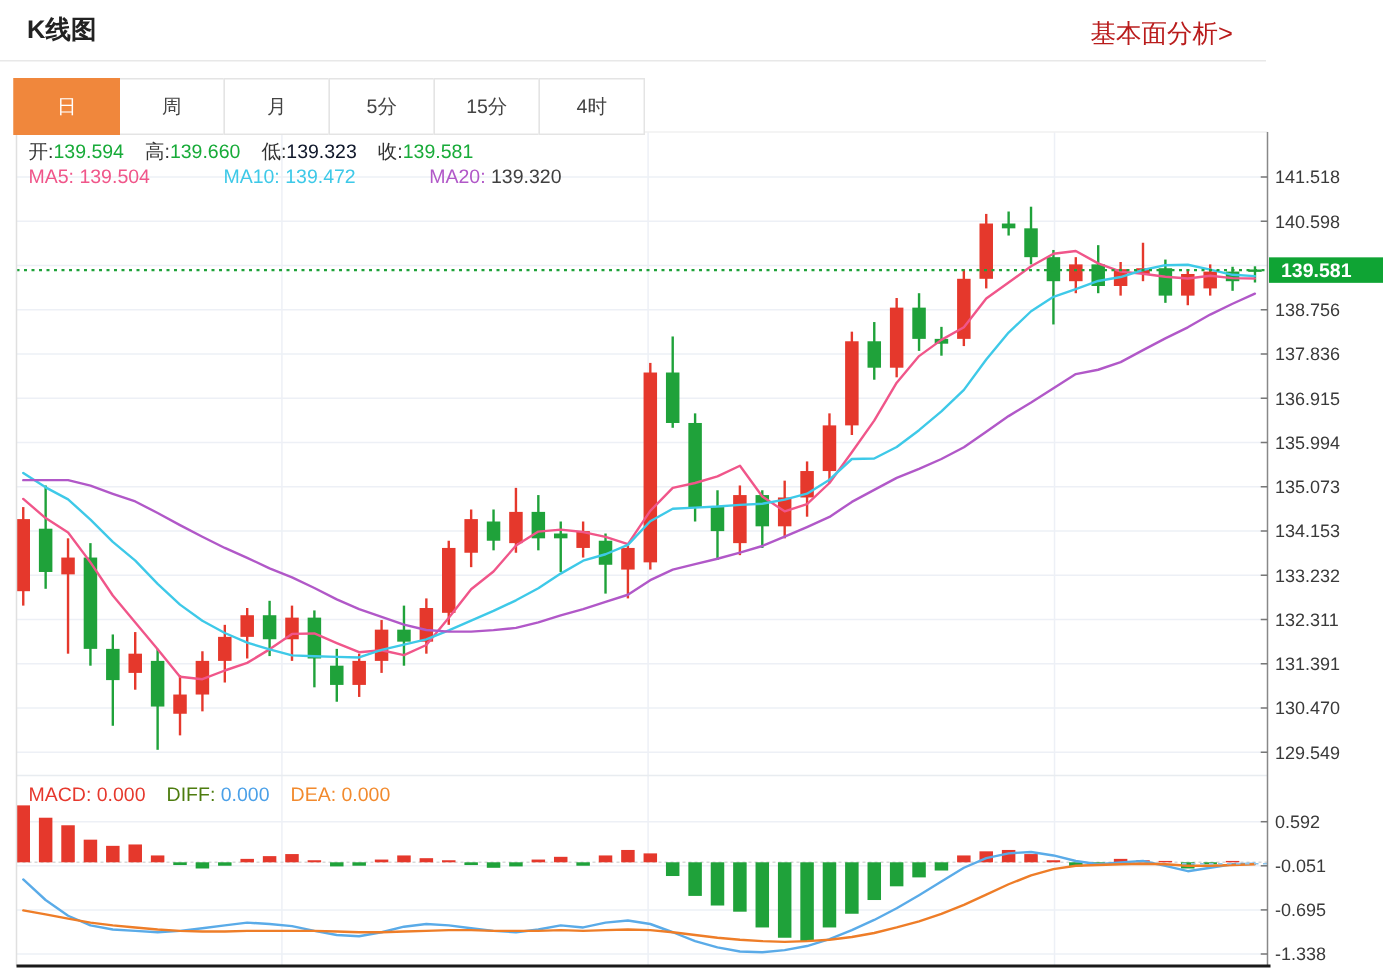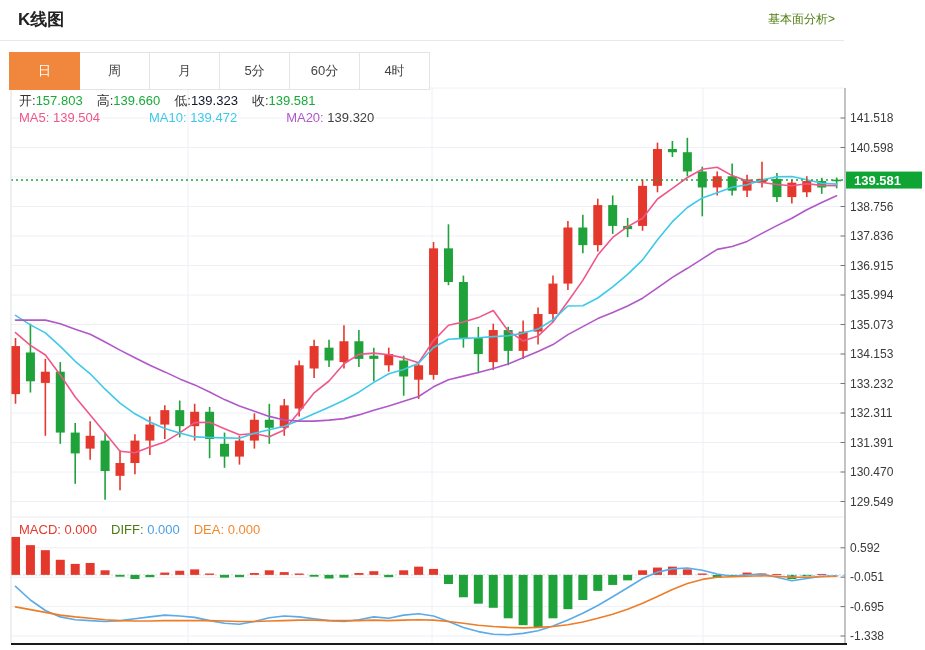--- a/index.html
+++ b/index.html
@@ -1,21 +1,21 @@
 <!DOCTYPE html>
 <html><head>
 <meta charset="utf-8">
 <style>
   html,body{margin:0;padding:0;}
   body{width:925px;height:650px;position:relative;background:#fff;overflow:hidden;
        font-family:"Liberation Sans",sans-serif;}
   .header{position:absolute;top:0;left:0;width:844px;height:40px;background:#fff;
           border-bottom:1px solid #e8e8e8;}
   .title{position:absolute;left:18px;top:8px;font-size:17px;font-weight:bold;color:#222;}
-  .fund-link{position:absolute;right:9px;top:11px;font-size:12px;color:#4d7c0f;cursor:pointer;text-decoration:none;}
+  .fund-link{position:absolute;right:22px;top:11px;font-size:17px;color:#b91c1c;cursor:pointer;text-decoration:none;}
   .tabs{position:absolute;left:10px;top:52px;display:flex;z-index:5;}
   .tab{box-sizing:border-box;width:71px;height:38px;line-height:36px;text-align:center;
        font-size:13px;color:#444;background:#fff;border:1px solid #e4e4e4;margin-left:-1px;cursor:pointer;}
   .tab.selected{background:#f0873c;border-color:#f0873c;color:#fff;z-index:2;}
   #chart{position:absolute;left:0;top:0;}
   .readout{position:absolute;left:19px;font-size:13px;display:flex;white-space:nowrap;z-index:4;}
   #ohlc-row{top:92px;}
   #ma-row{top:110px;gap:35px;}
   #macd-row{top:522px;}
   .ro-item{margin-right:14px;}
@@ -27,21 +27,21 @@
 <div class="header">
   <span class="title">K线图</span>
   <a class="fund-link">基本面分析&gt;</a>
 </div>
 
 <div class="tabs" id="tabs">
     <div class="tab selected">日</div>
     <div class="tab">周</div>
     <div class="tab">月</div>
     <div class="tab">5分</div>
-    <div class="tab">60分</div>
+    <div class="tab">15分</div>
     <div class="tab">4时</div>
   </div>
 
 <svg id="chart" width="925" height="650">
     <line x1="187.94150000000002" y1="88" x2="187.94150000000002" y2="644" stroke="#edf0f6" stroke-width="1"></line>
     <line x1="432.04699999999997" y1="88" x2="432.04699999999997" y2="644" stroke="#edf0f6" stroke-width="1"></line>
     <line x1="703.0264999999999" y1="88" x2="703.0264999999999" y2="644" stroke="#edf0f6" stroke-width="1"></line>
     <line x1="11" y1="118" x2="845" y2="118" stroke="#edf0f6"></line>
     <line x1="11" y1="147.5" x2="845" y2="147.5" stroke="#edf0f6"></line>
     <line x1="11" y1="177" x2="845" y2="177" stroke="#edf0f6"></line>
@@ -272,21 +272,21 @@
     <text x="850" y="581.4" font-size="12" fill="#3a3a3a" font-family="&quot;Liberation Sans&quot;,sans-serif">-0.051</text>
     <line x1="840.5" y1="606.5999999999999" x2="845" y2="606.5999999999999" stroke="#777"></line>
     <text x="850" y="610.8" font-size="12" fill="#3a3a3a" font-family="&quot;Liberation Sans&quot;,sans-serif">-0.695</text>
     <line x1="840.5" y1="636" x2="845" y2="636" stroke="#777"></line>
     <text x="850" y="640.2" font-size="12" fill="#3a3a3a" font-family="&quot;Liberation Sans&quot;,sans-serif">-1.338</text>
     <rect x="846" y="171.56362269195463" width="76" height="17" fill="#0fa434"></rect>
     <text x="854" y="184.56362269195463" font-size="13" font-weight="bold" fill="#fff" font-family="&quot;Liberation Sans&quot;,sans-serif">139.581</text>
   </svg>
 
 <div class="readout" id="ohlc-row">
-    <span class="ro-item"><span class="ro-label">开:</span><span style="color: rgb(24, 171, 57);">157.803</span></span>
+    <span class="ro-item"><span class="ro-label">开:</span><span style="color: rgb(24, 171, 57);">139.594</span></span>
     <span class="ro-item"><span class="ro-label">高:</span><span style="color: rgb(24, 171, 57);">139.660</span></span>
     <span class="ro-item"><span class="ro-label">低:</span><span style="color: #0f172a;">139.323</span></span>
     <span class="ro-item"><span class="ro-label">收:</span><span style="color: rgb(24, 171, 57);">139.581</span></span>
   </div>
 <div class="readout" id="ma-row">
     <span class="ro-item"><span class="ro-label" style="color: rgb(240, 86, 138);">MA5:</span><span style="color: rgb(240, 86, 138);"> 139.504</span></span>
     <span class="ro-item"><span class="ro-label" style="color: rgb(62, 201, 232);">MA10:</span><span style="color: rgb(62, 201, 232);"> 139.472</span></span>
     <span class="ro-item"><span class="ro-label" style="color: rgb(177, 88, 200);">MA20:</span><span style="color: #404040;"> 139.320</span></span>
   </div>
 <div class="readout" id="macd-row">

